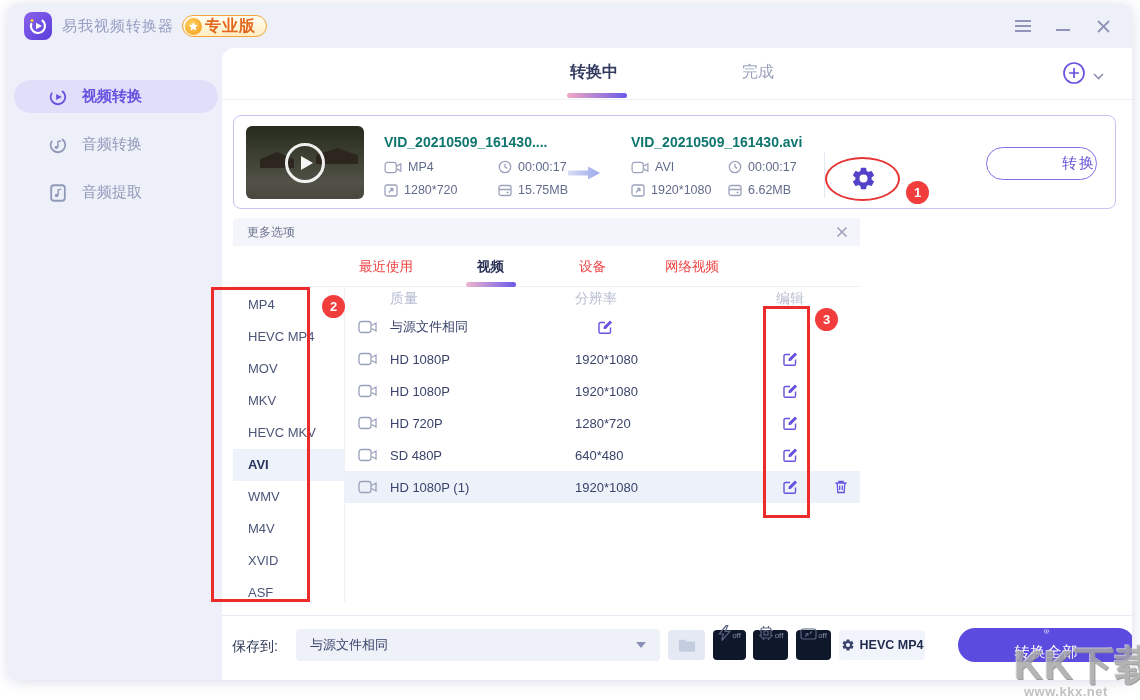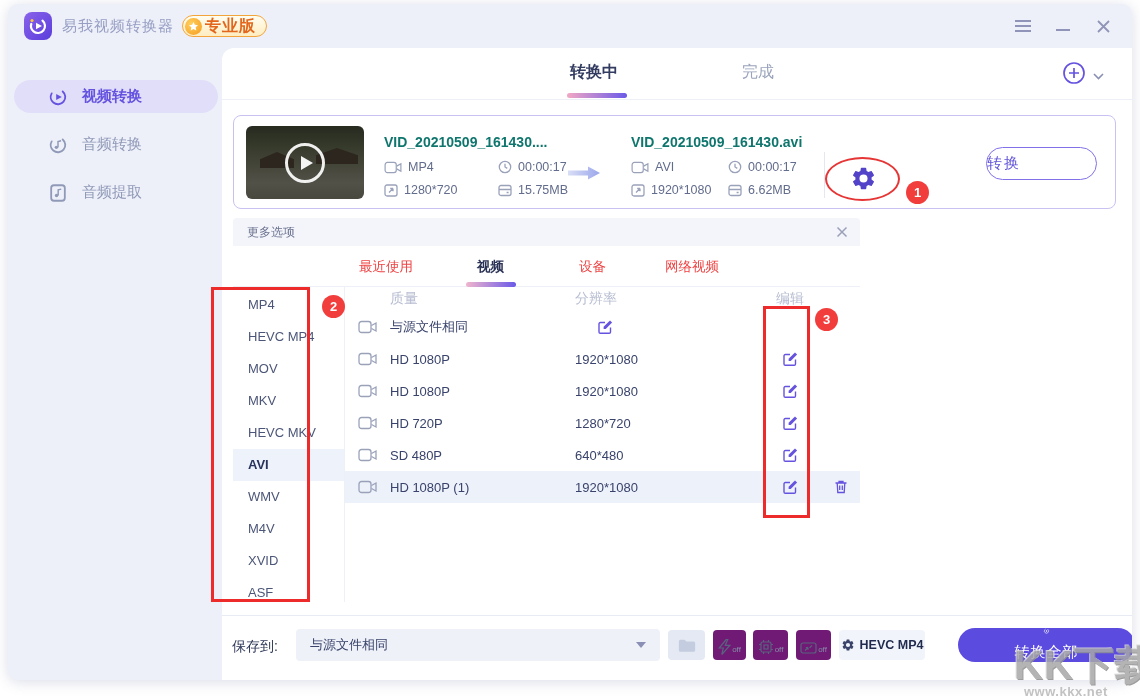--- a/index.html
+++ b/index.html
@@ -55,21 +55,21 @@
   .play-ring .tri { width:0; height:0; border-left:12px solid rgba(255,255,255,.95);
                     border-top:7px solid transparent; border-bottom:7px solid transparent; margin-left:4px; }
   .fname { position:absolute; top:18px; font-size:14px; font-weight:bold; color:#0f766e; white-space:nowrap; }
   .meta { position:absolute; display:flex; align-items:center; gap:6px; font-size:12.5px; color:#626c8c; white-space:nowrap; }
   .meta svg { flex:0 0 auto; }
   .arrow-sep { position:absolute; left:332px; top:48px; }
   .vdiv { position:absolute; left:590px; top:36px; width:1px; height:46px; background:#e4e7f0; }
   .gear-big { position:absolute; left:616px; top:49px; width:27px; height:27px; cursor:pointer; }
   .convert-btn { position:absolute; left:752px; top:31px; width:111px; height:33px; border:1.5px solid #8071e8;
                  border-radius:17px; background:#fff; color:#6356d8; font-size:15px; display:flex; align-items:center;
-                 justify-content:flex-start; cursor:pointer; letter-spacing:2px; }
+                 justify-content:flex-end; cursor:pointer; letter-spacing:2px; }
 
   
   .opts { position:absolute; left:11px; top:170px; width:627px; height:384px; background:#fff; overflow:hidden; }
   .opts-head { position:absolute; left:0; top:0; width:100%; height:28px; background:#f3f5fa; border-radius:4px 4px 0 0;
                display:flex; align-items:center; padding:0 12px 0 14px; }
   .opts-title { font-size:12px; color:#6c7390; }
   .opts-close { margin-left:auto; cursor:pointer; display:flex; }
   .opts-tabs { position:absolute; left:0; top:28px; width:100%; height:41px; border-bottom:1px solid #edf0f6; }
   .otab { position:absolute; top:12px; font-size:13.5px; color:#ef4444; cursor:pointer; }
   .otab.active { color:#2b3356; font-weight:bold;text-align:center; }
@@ -89,22 +89,22 @@
   .td-e { width:60px; display:flex; justify-content:center; cursor:pointer; }
   .td-del { margin-left:13px; display:flex; cursor:pointer; }
 
   
   .foot-sep { position:absolute; left:0; right:0; top:567px; height:1px; background:#e8ebf3; }
   .save-label { position:absolute; left:10px; top:590px; font-size:14px; color:#2e3858; }
   .save-dd { position:absolute; left:74px; top:581px; width:364px; height:32px; background:#eef1f8; border-radius:4px;
              display:flex; align-items:center; padding:0 14px; font-size:13px; color:#39436b; cursor:pointer; }
   .caret { margin-left:auto; width:0; height:0; border-left:5px solid transparent; border-right:5px solid transparent;
            border-top:6px solid #8a90b5; }
-  .sq-btn { position:absolute; top:582px; height:30px; border-radius:4px; background:#701a75; display:flex;
-            align-items:flex-end; justify-content:center; padding-bottom:5px; cursor:pointer; }
+  .sq-btn { position:absolute; top:582px; height:30px; border-radius:4px; background:#0f172a; display:flex;
+            align-items:flex-end; justify-content:center; padding-bottom:19px; cursor:pointer; }
   .sq-btn.folder { left:446px; width:37px; background:#e4e9f3; align-items:center; padding-bottom:0; cursor:default; }
   .off-sub { font-size:8px; color:#858da8; margin-left:1px; line-height:10px; }
   .preset-btn { position:absolute; left:617px; top:582px; width:86px; height:30px; background:#f1f4fa; border-radius:4px;
                 display:flex; align-items:center; justify-content:center; gap:5px; cursor:pointer;
                 font-size:12.5px; font-weight:bold; color:#1f2a4e; }
   .convert-all { position:absolute; left:736px; top:580px; width:177px; height:34px; border-radius:17px; background:#5b4bdf;
                  display:flex; align-items:center; justify-content:center; gap:9px; color:#fff; font-size:15px;
                  letter-spacing:1px; cursor:pointer;flex-direction:column; }
 
   

